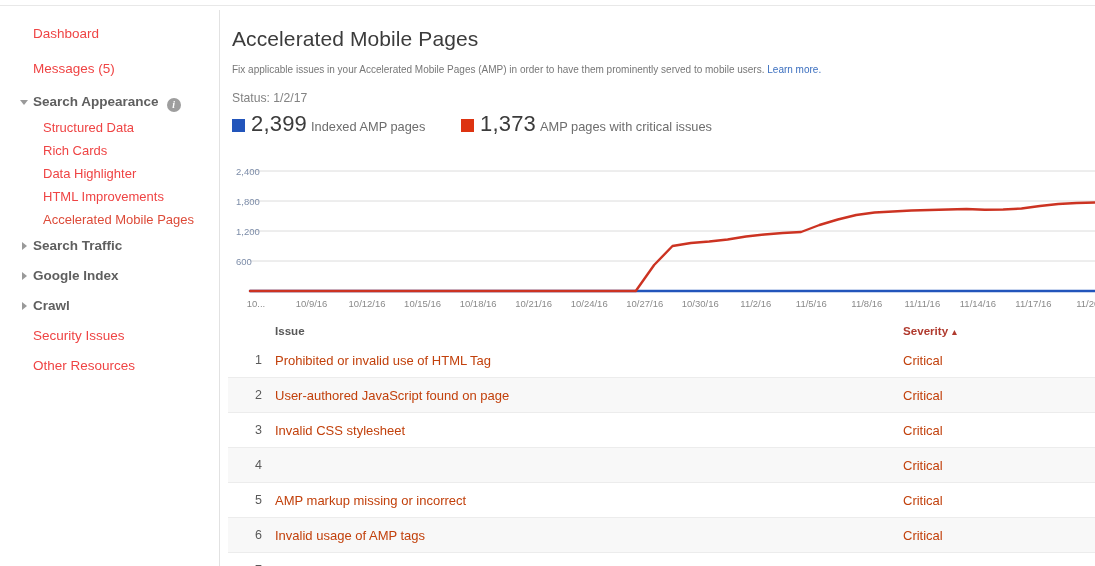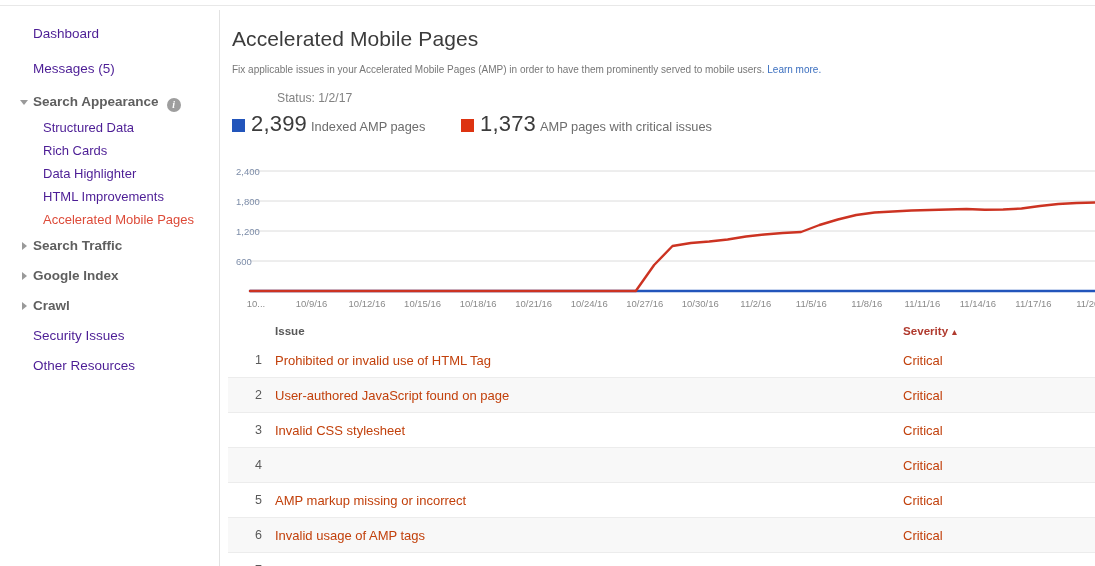--- a/index.html
+++ b/index.html
@@ -29,21 +29,21 @@
     background: #ffffff;
   }
   .sidebar-divider {
     position: absolute; left: 219px; top: 10px;
     width: 1px; height: 556px;
     background: #e2e2e2;
   }
   .nav-item {
     position: absolute;
     font-size: 13.5px;
-    color: #4c1d95;
+    color: #ef4444;
     white-space: nowrap;
     line-height: 16px;
   }
   .nav-item.top-level { left: 33px; }
   .nav-item.child { left: 43px; font-size: 13px; }
   .nav-item.section {
     left: 33px;
     color: #5f5f5f;
     font-weight: 600;
   }
@@ -100,21 +100,20 @@
     white-space: nowrap;
   }
   .learn-more {
     color: #3b6fbf;
     text-decoration: none;
   }
   .status-line {
     position: absolute; left: 12px; top: 85px;
     font-size: 12.2px;
     color: #828282;
-    margin-left: 45px;
   }
   
   .legend {
     position: absolute; left: 12px; top: 106px;
     height: 24px;
   }
   .legend-group {
     position: absolute;
     white-space: nowrap;
     line-height: 24px;

